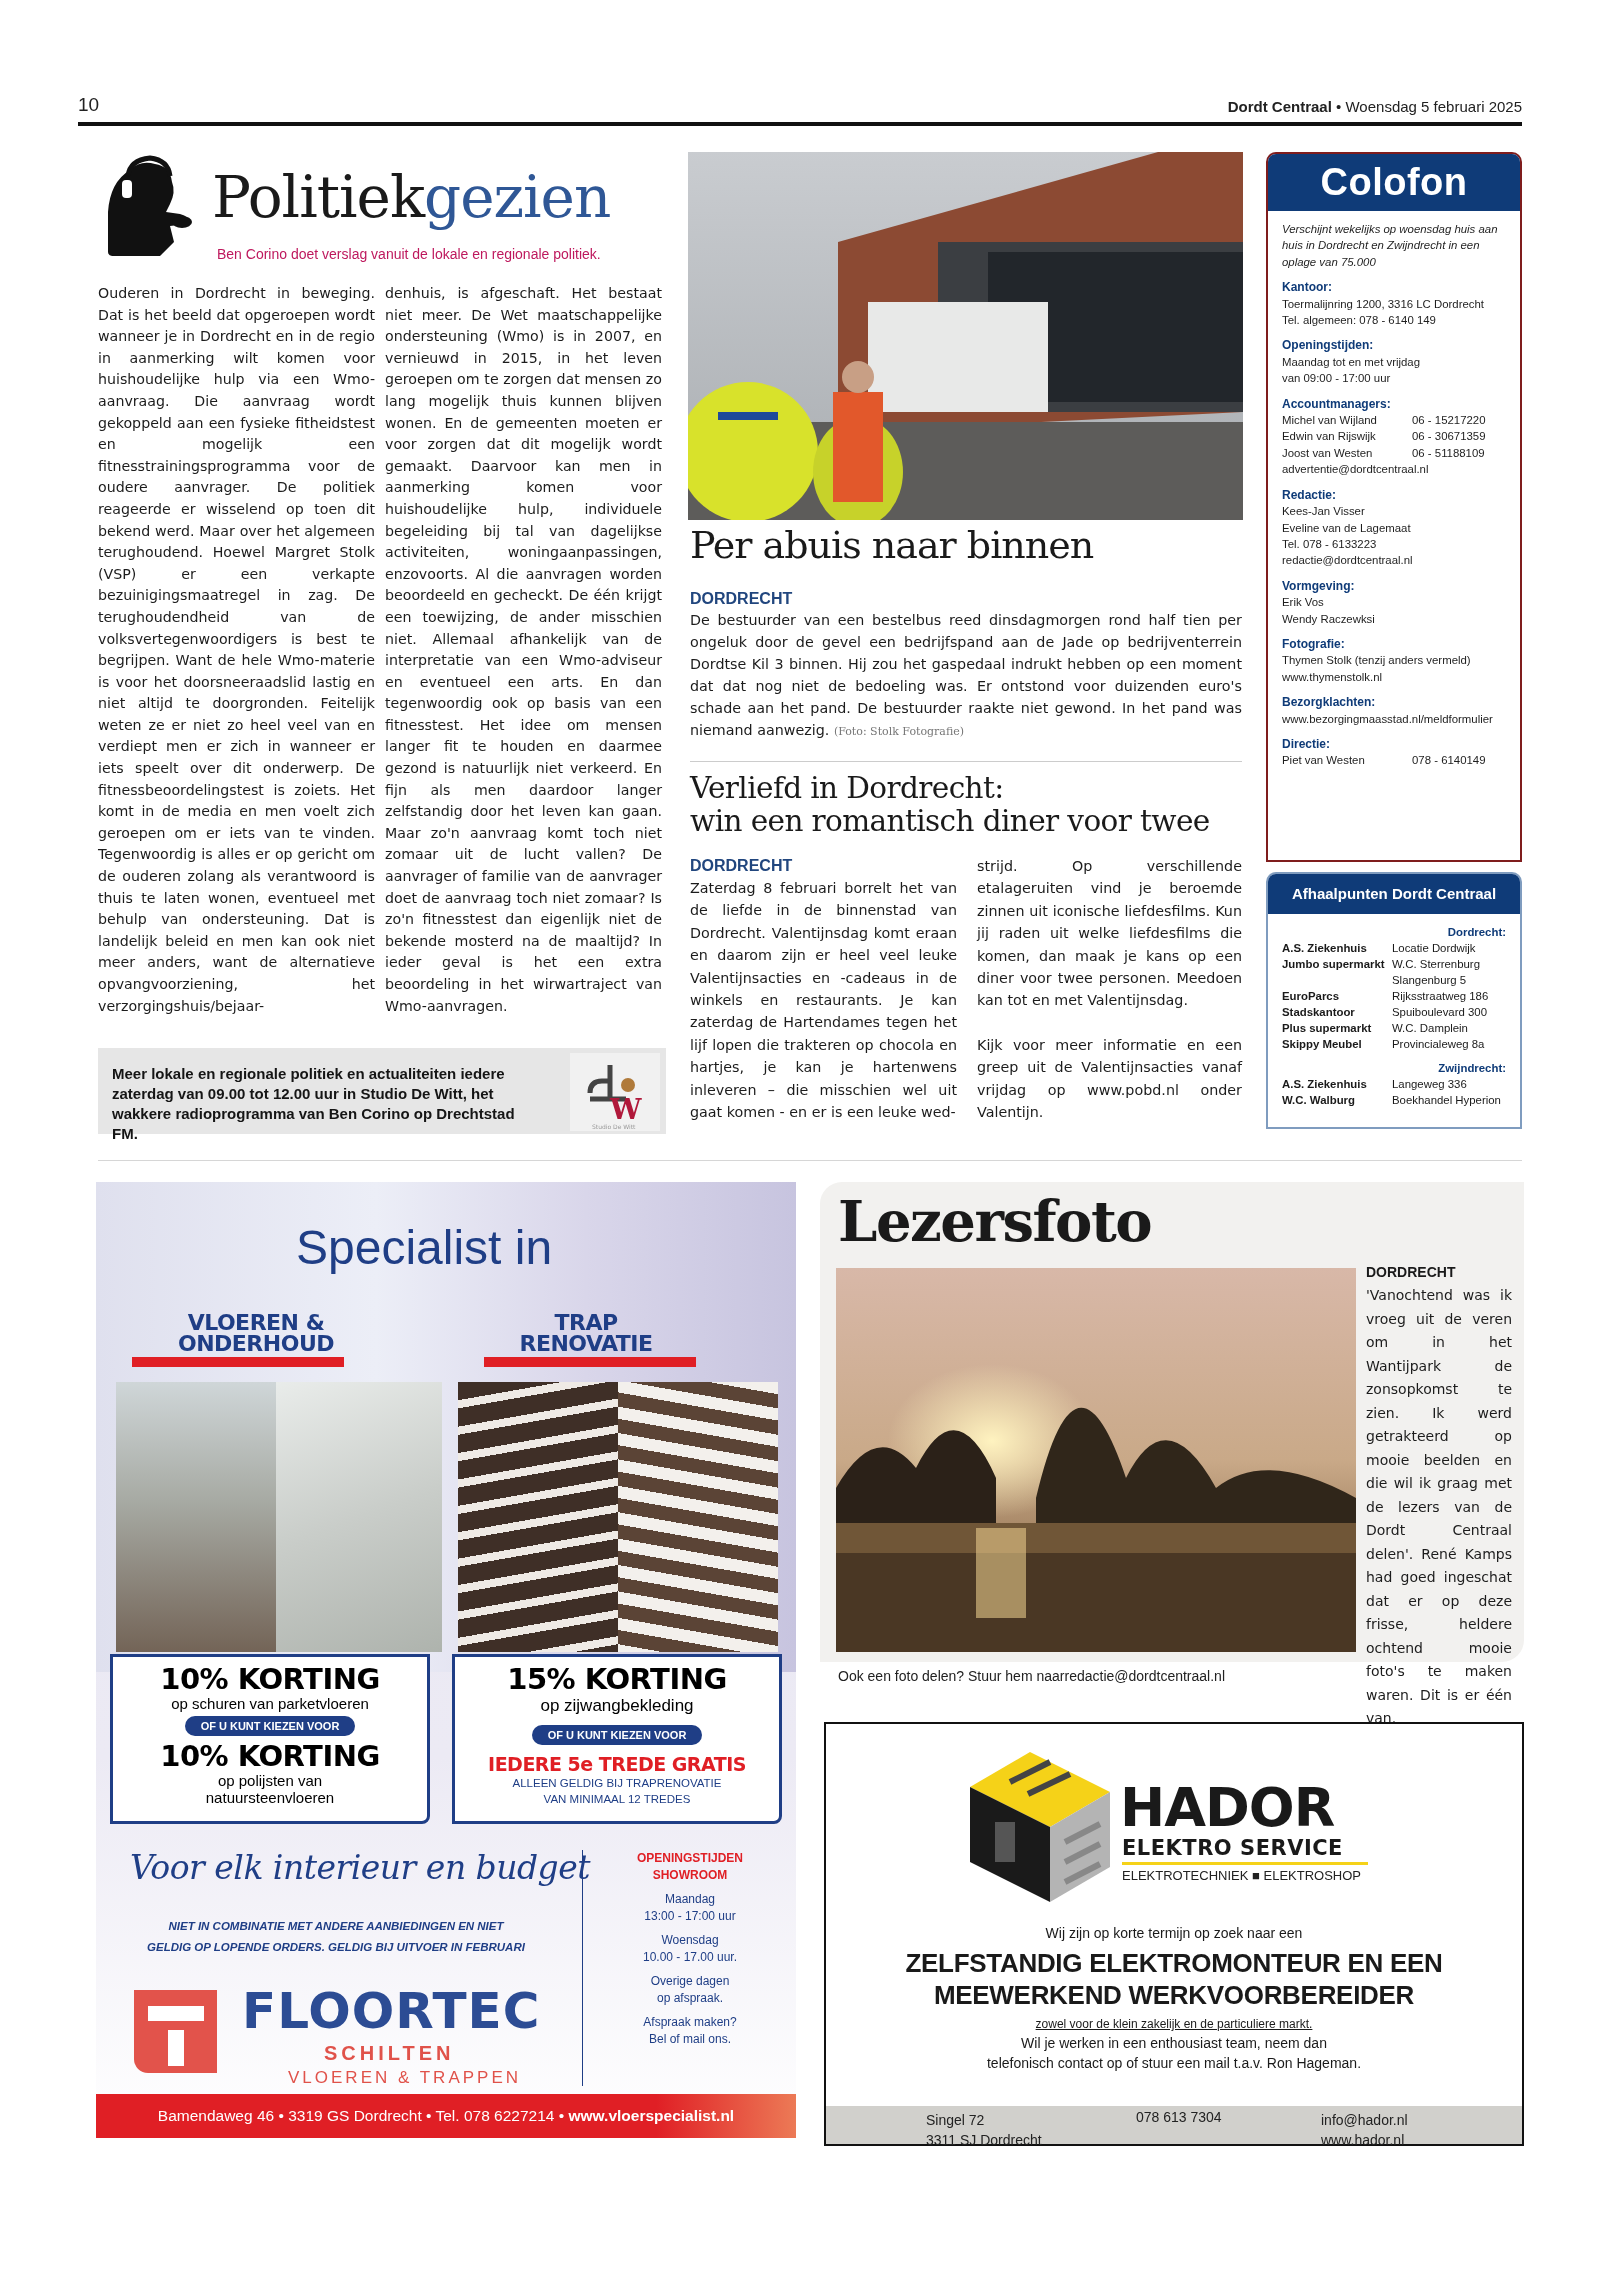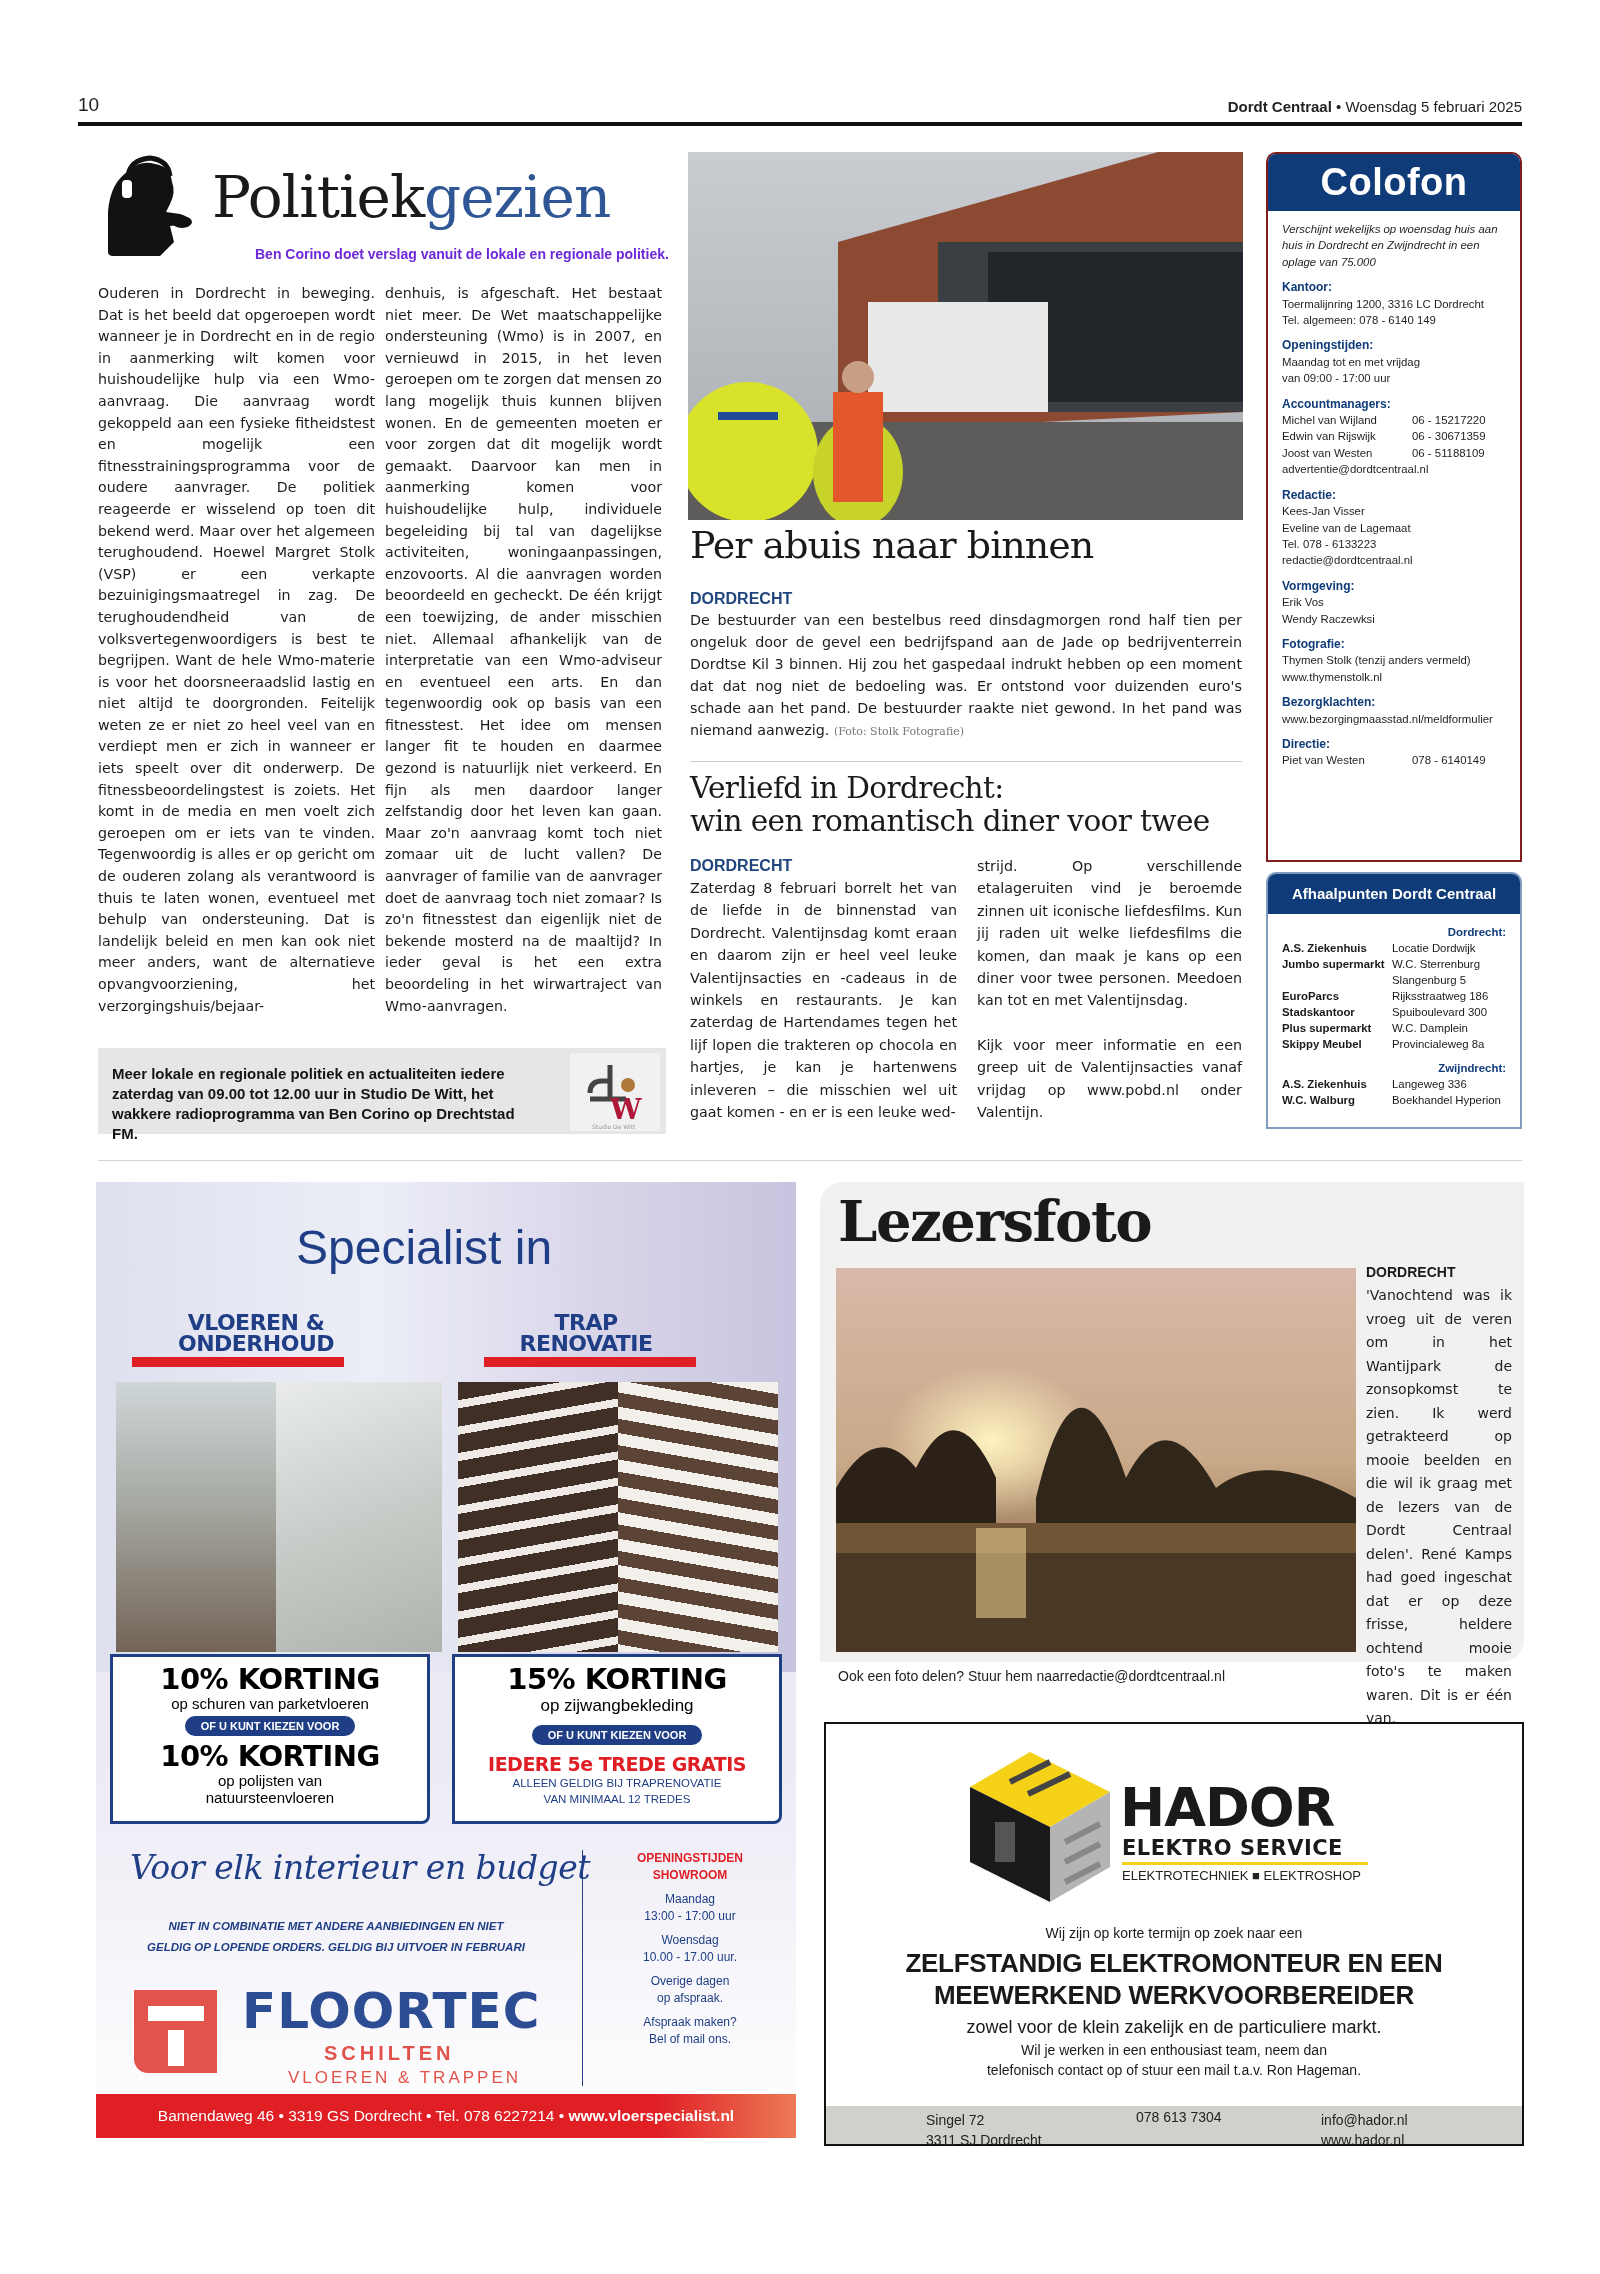--- a/index.html
+++ b/index.html
@@ -11,21 +11,21 @@
   .page-num { left: 78px; top: 94px; font-size: 19px; color: #222; }
   .masthead { right: 78px; top: 98px; font-size: 15px; color: #222; }
   .masthead b { font-weight: 700; }
   .rule { left: 78px; top: 122px; width: 1444px; height: 4px; background: #111; }
 
   
   .pg-logo { left: 100px; top: 152px; width: 110px; height: 110px; }
   .pg-title { left: 212px; top: 162px; font-family: "DejaVu Serif", serif; font-size: 58px; line-height: 70px; letter-spacing: -1px; }
   .pg-title .a { color: #1a1a1a; }
   .pg-title .b { color: #2f5796; }
-  .pg-sub { left: 217px; top: 246px; font-size: 14px; font-weight: 700; color: #6d28d9; margin-left: 38px; }
+  .pg-sub { left: 217px; top: 246px; font-size: 14px; font-weight: 400; color: #be185d; }
   .col-text { font-family: "DejaVu Sans", sans-serif; font-size: 14.2px; line-height: 21.6px; text-align: justify; hyphens: auto; color: #1c1c1c; }
   .pg-col1 { left: 98px; top: 283px; width: 277px; }
   .pg-col2 { left: 385px; top: 283px; width: 277px; }
   .radio-box { left: 98px; top: 1048px; width: 568px; height: 86px; background: #e6e6e6; }
   .radio-text { left: 112px; top: 1064px; width: 430px; font-size: 15px; line-height: 20px; font-weight: 700; color: #151515; }
   .radio-logo { left: 570px; top: 1053px; width: 90px; height: 78px; }
 
   
   .photo1 { left: 688px; top: 152px; width: 555px; height: 368px; overflow: hidden; background: #8a8f93; }
 
@@ -108,21 +108,21 @@
 
   
   .hador { left: 824px; top: 1722px; width: 700px; height: 424px; border: 2px solid #111; background: #fff; }
   .hador-brand { left: 1120px; top: 1776px; font-size: 54px; font-weight: 900; color: #1a1a1a; letter-spacing: -1px; font-family: "DejaVu Sans", sans-serif; }
   .hador-sub { left: 1122px; top: 1836px; font-size: 21px; font-weight: 900; color: #1a1a1a; letter-spacing: 0.5px; font-family: "DejaVu Sans", sans-serif; }
   .hador-yline { left: 1122px; top: 1862px; width: 246px; height: 3px; background: #f5d218; }
   .hador-tag { left: 1122px; top: 1868px; font-size: 13px; color: #222; }
   .hador-text { left: 828px; top: 1925px; width: 692px; text-align: center; color: #1a1a1a; }
   .ht1 { font-size: 14px; }
   .ht2 { font-size: 26px; font-weight: 700; line-height: 32px; margin-top: 6px; letter-spacing: -0.3px; }
-  .ht3 { font-size: 18px; margin-top: 6px; }
+  .ht3 { font-size: 12px; margin-top: 6px; text-decoration: underline; }
   .ht4 { font-size: 14px; margin-top: 2px; line-height: 20px; }
   .hador-foot { left: 826px; top: 2106px; width: 696px; height: 38px; background: #d1d0cc; display: flex; font-size: 14px; line-height: 17px; color: #222; }
   .hador-foot div { padding-top: 3px; }
 </style>
 </head>
 <body>
 
 <div class="abs page-num">10</div>
 <div class="abs masthead">
   <b>Dordt Centraal</b>

